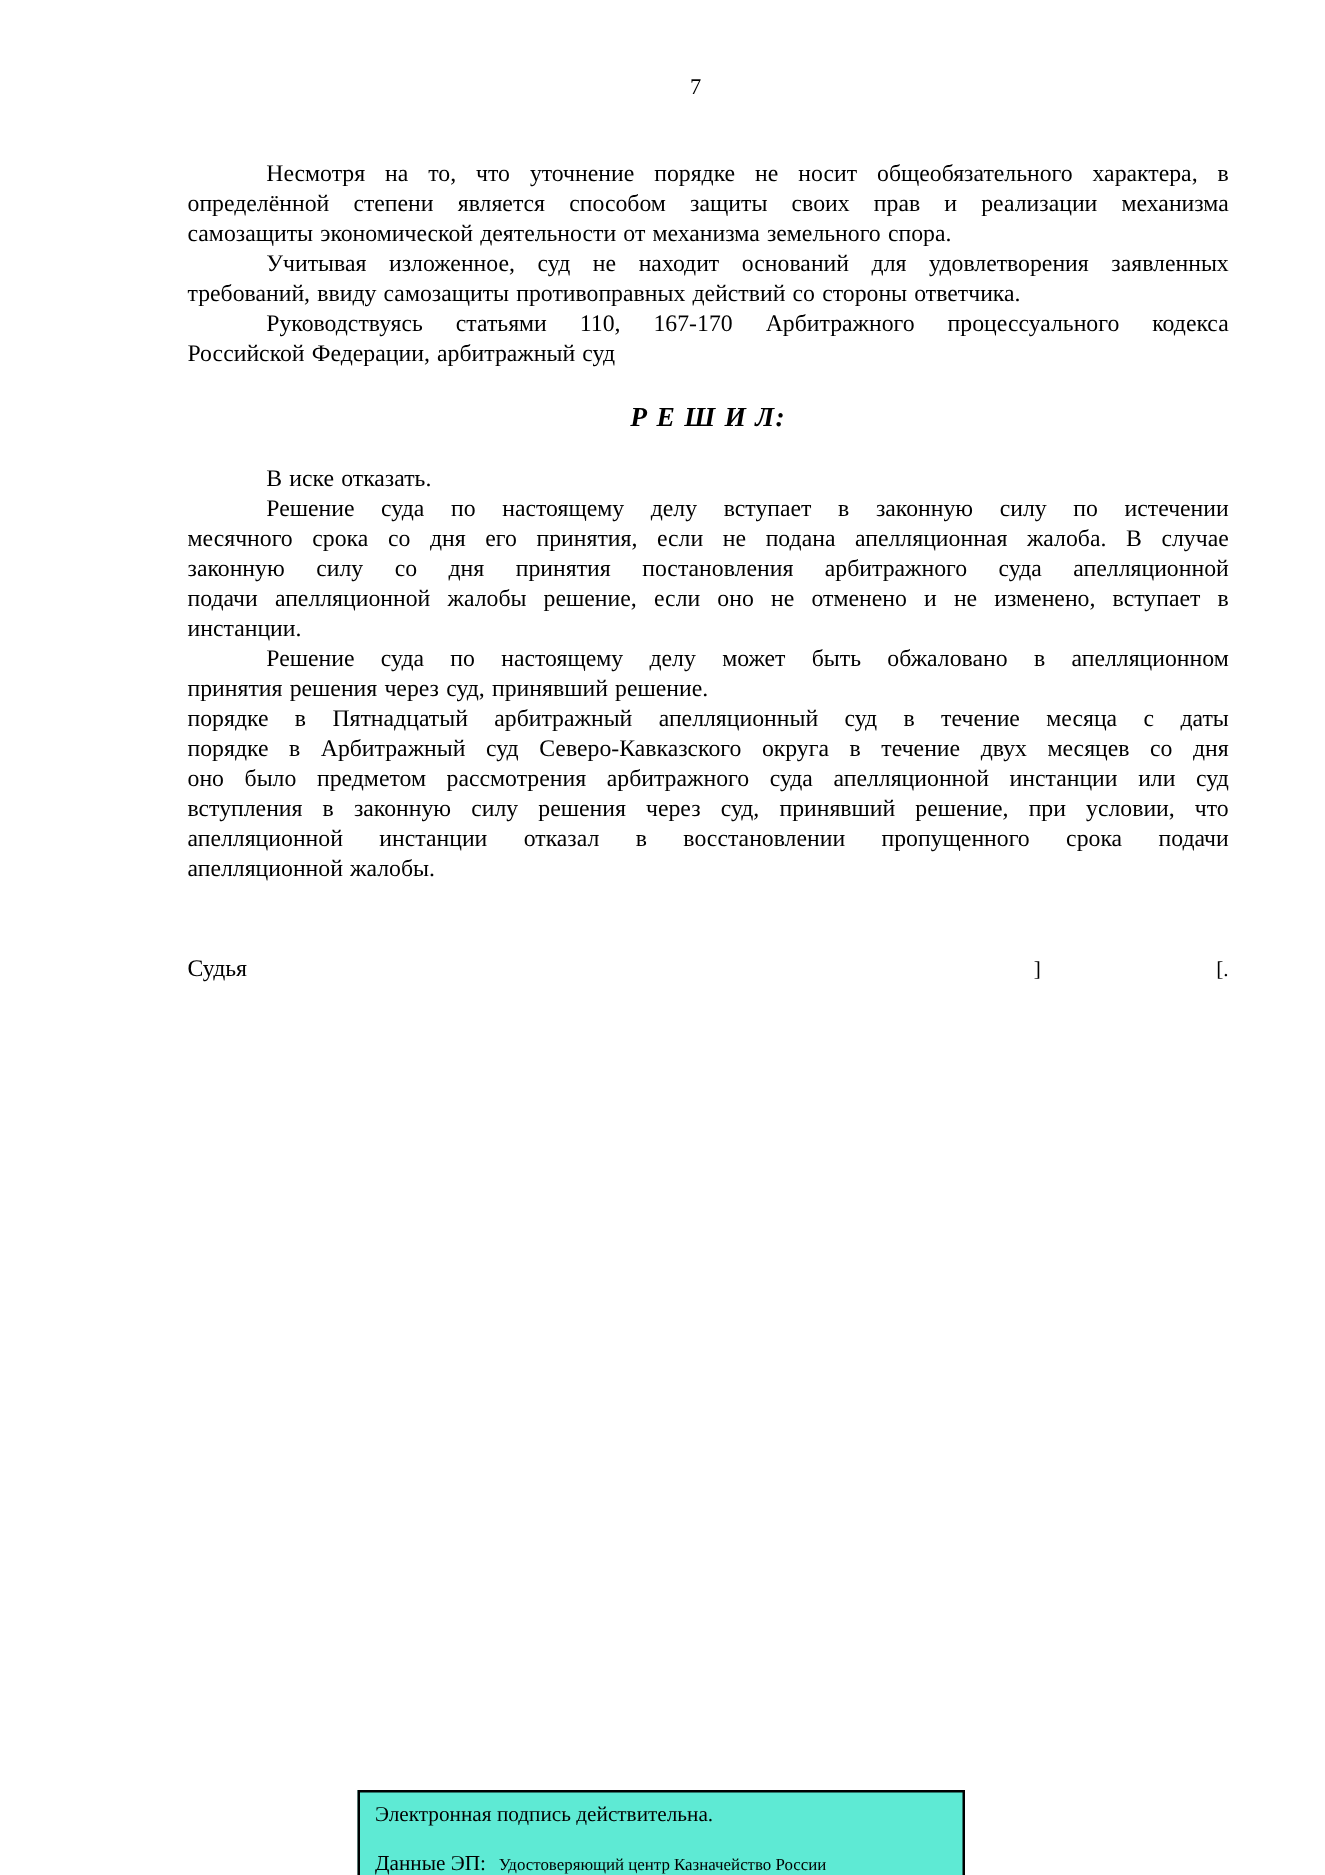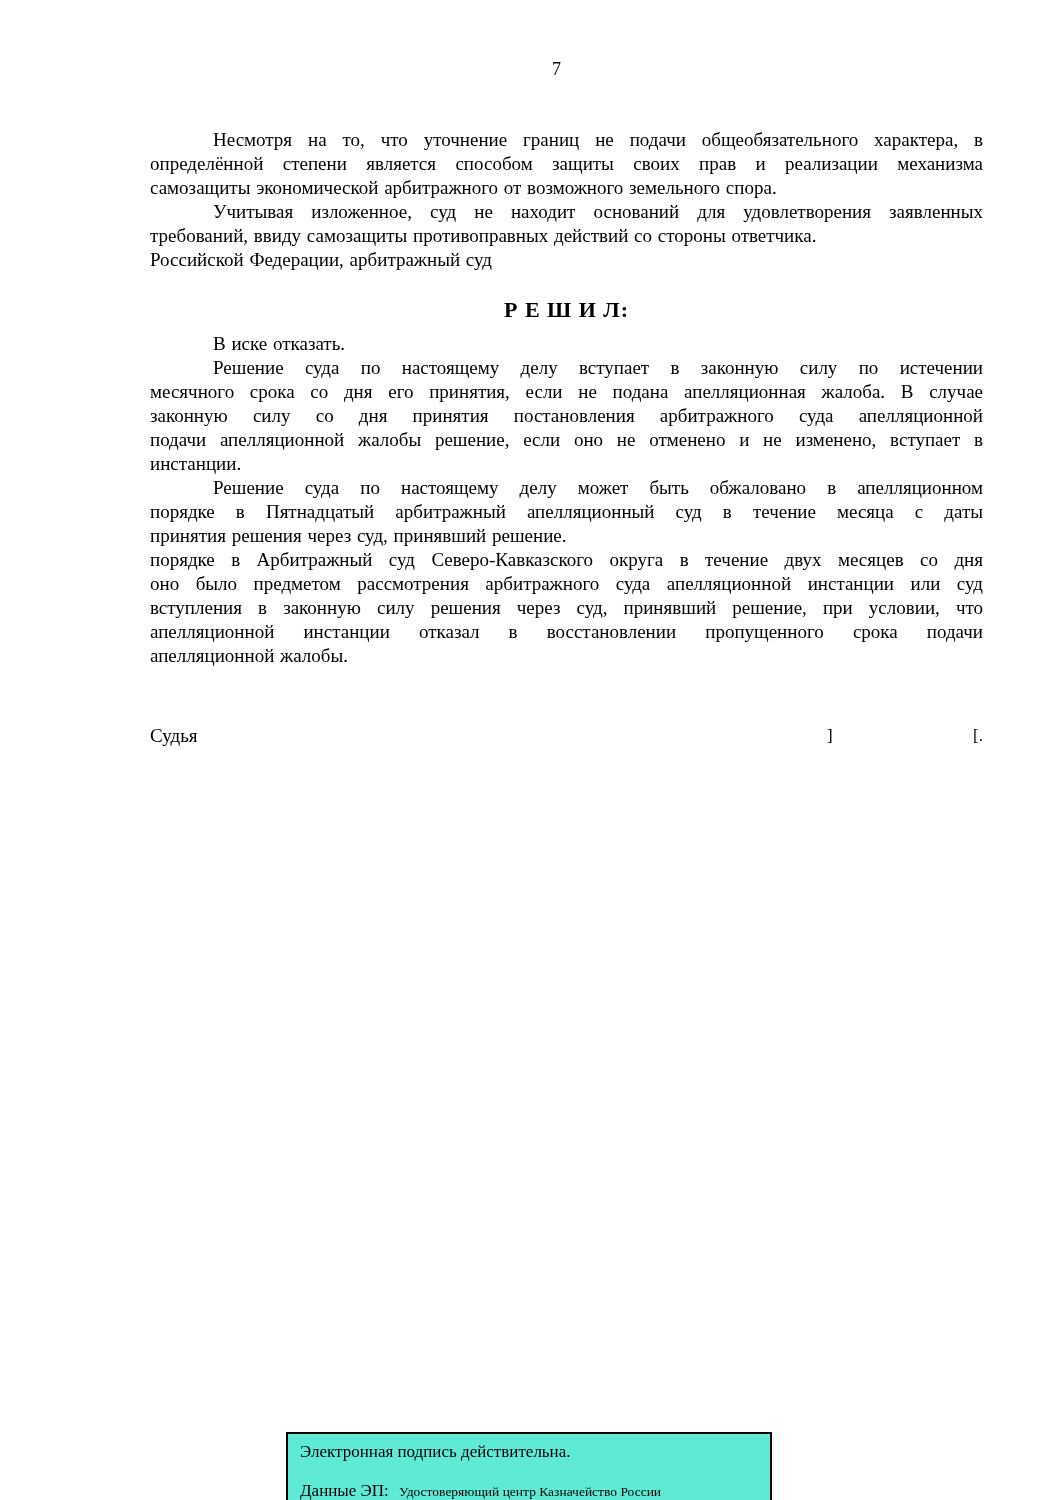--- a/index.html
+++ b/index.html
@@ -15,21 +15,21 @@
     position:absolute; top:128px; left:150px; width:833px;
     font-size:19px; line-height:24px;
     -webkit-hyphens:none; hyphens:none;
   }
   .para { margin:0; }
   .line { text-align:justify; text-align-last:justify; word-spacing:1px; }
   .line.first { padding-left:63px; }
   .line.last, .line.only { text-align-last:left; }
   .heading {
     font-size:22px; font-weight:bold; text-align:center;
-    line-height:24px; margin:26px 0 10px 0; letter-spacing:1px;
+    line-height:24px; margin:26px 0 26px 0; letter-spacing:1px;font-style:italic;
   }
   .r1 { margin-top:0; }
   .judge-row {
     position:relative; margin-top:56px; height:24px; font-size:19px;
   }
   .jmark { position:absolute; top:0; font-size:17px; }
   .jmark1 { left:677px; }
   .jmark2 { left:823px; }
   .stamp {
     position:absolute; left:286px; top:1432px; width:486px; height:93px;
@@ -48,52 +48,53 @@
 </head>
 <body>
 
 <div class="page">
 
   <div class="page-num">7</div>
 
   <div class="body-block">
 
     <div class="para">
-      <div class="line first">Несмотря на то, что уточнение границ не подачи общеобязательного характера, в</div>
+      <div class="line first">Несмотря на то, что уточнение порядке не носит общеобязательного характера, в</div>
       <div class="line">определённой степени является способом защиты своих прав и реализации механизма</div>
-      <div class="line last">самозащиты экономической арбитражного от возможного земельного спора.</div>
+      <div class="line last">самозащиты экономической деятельности от механизма земельного спора.</div>
     </div>
 
     <div class="para">
       <div class="line first">Учитывая изложенное, суд не находит оснований для удовлетворения заявленных</div>
       <div class="line last">требований, ввиду самозащиты противоправных действий со стороны ответчика.</div>
     </div>
 
     <div class="para">
+      <div class="line first">Руководствуясь статьями 110, 167-170 Арбитражного процессуального кодекса</div>
       <div class="line last">Российской Федерации, арбитражный суд</div>
     </div>
 
     <div class="heading">Р Е Ш И Л:</div>
 
     <div class="para r1">
       <div class="line first only">В иске отказать.</div>
     </div>
 
     <div class="para">
       <div class="line first">Решение суда по настоящему делу вступает в законную силу по истечении</div>
       <div class="line">месячного срока со дня его принятия, если не подана апелляционная жалоба. В случае</div>
       <div class="line">законную силу со дня принятия постановления арбитражного суда апелляционной</div>
       <div class="line">подачи апелляционной жалобы решение, если оно не отменено и не изменено, вступает в</div>
       <div class="line last">инстанции.</div>
     </div>
 
     <div class="para">
       <div class="line first">Решение суда по настоящему делу может быть обжаловано в апелляционном</div>
+      <div class="line last">принятия решения через суд, принявший решение.</div>
       <div class="line">порядке в Пятнадцатый арбитражный апелляционный суд в течение месяца с даты</div>
-      <div class="line last">принятия решения через суд, принявший решение.</div>
     </div>
 
     <div class="para">
       <div class="line">порядке в Арбитражный суд Северо-Кавказского округа в течение двух месяцев со дня</div>
       <div class="line">оно было предметом рассмотрения арбитражного суда апелляционной инстанции или суд</div>
       <div class="line">вступления в законную силу решения через суд, принявший решение, при условии, что</div>
       <div class="line">апелляционной инстанции отказал в восстановлении пропущенного срока подачи</div>
       <div class="line last">апелляционной жалобы.</div>
     </div>
 

